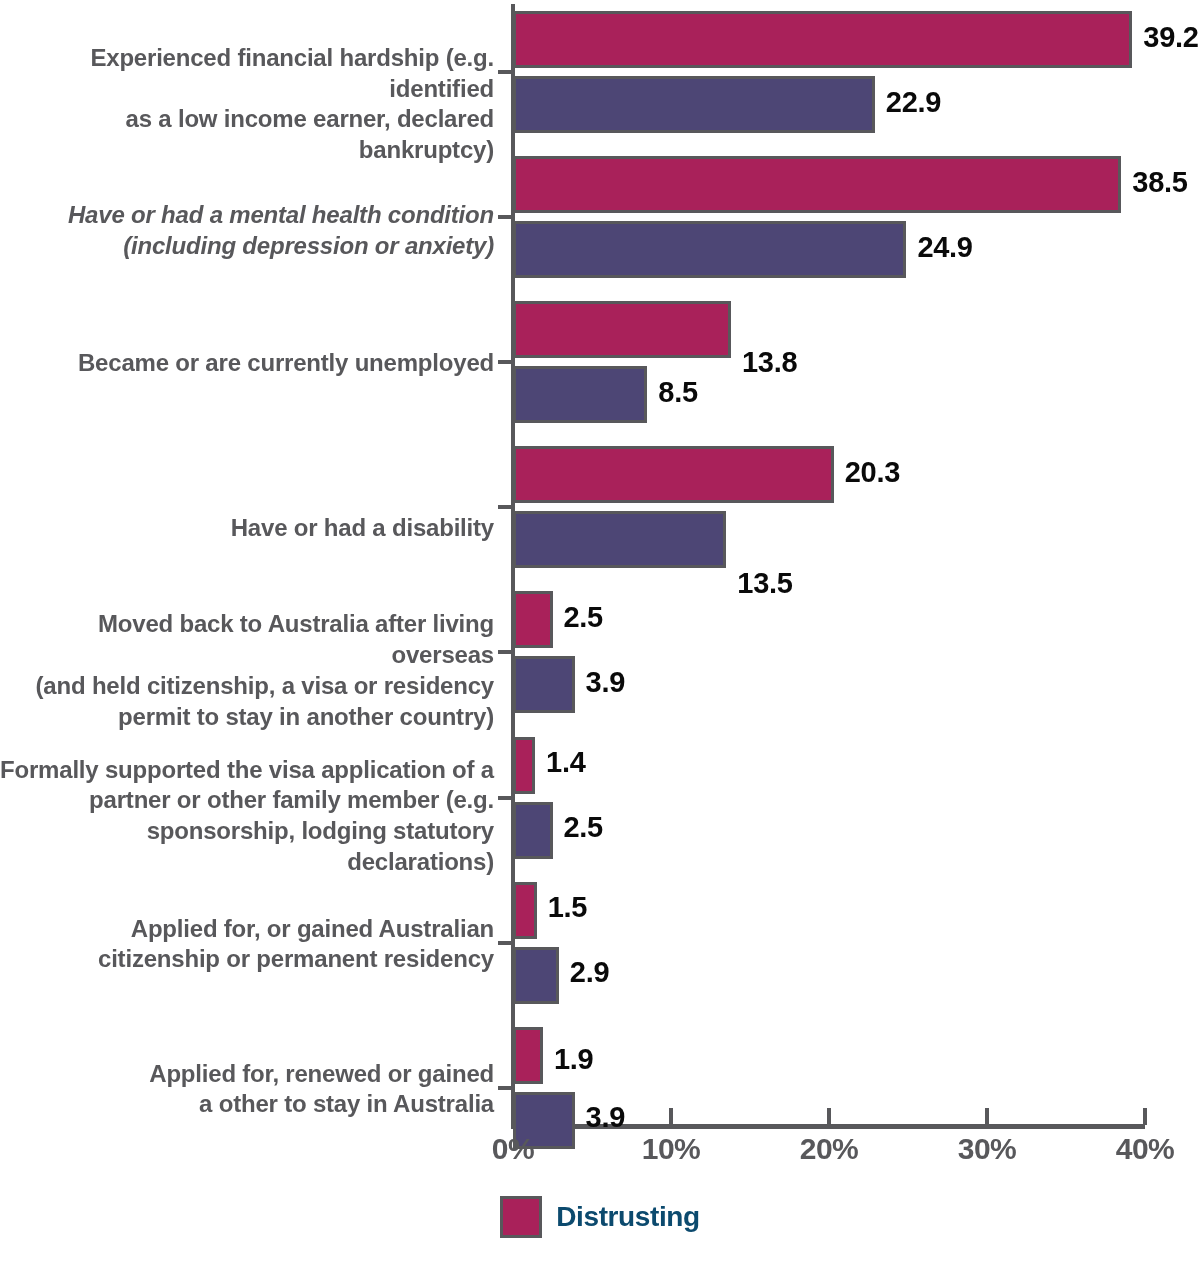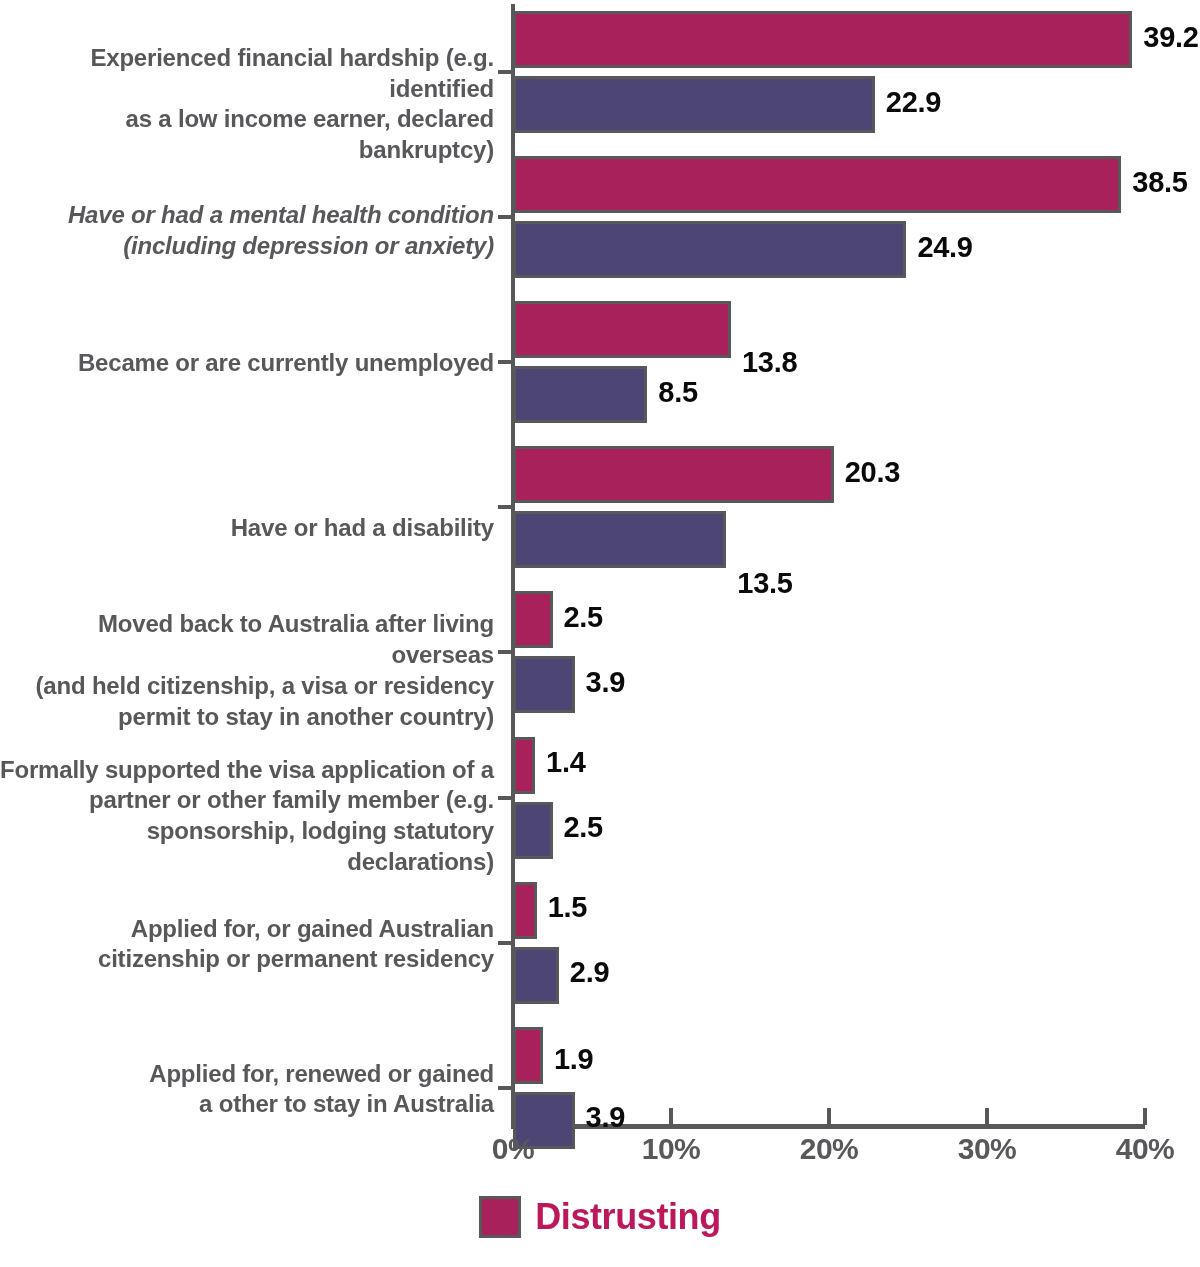--- a/index.html
+++ b/index.html
@@ -121,23 +121,23 @@
   }
   .legend-swatch {
     width: 42px;
     height: 42px;
     box-sizing: border-box;
     border: 3px solid #58585b;
   }
   .legend-swatch.distrusting { background: #a9215a; }
   .legend-swatch.trusting    { background: #4d4675; }
   .legend-label {
-    font-size: 36px;
-    font-weight: bold;
-    color: #be185d;
+    font-size: 28px;
+    font-weight: bold;
+    color: #0c4a6e;
     letter-spacing: -0.4px;
   }
 </style>
 </head>
 <body>
 
 <div id="chart-root">
 
   <div class="plot-area">
     <div class="axis-line"></div>

